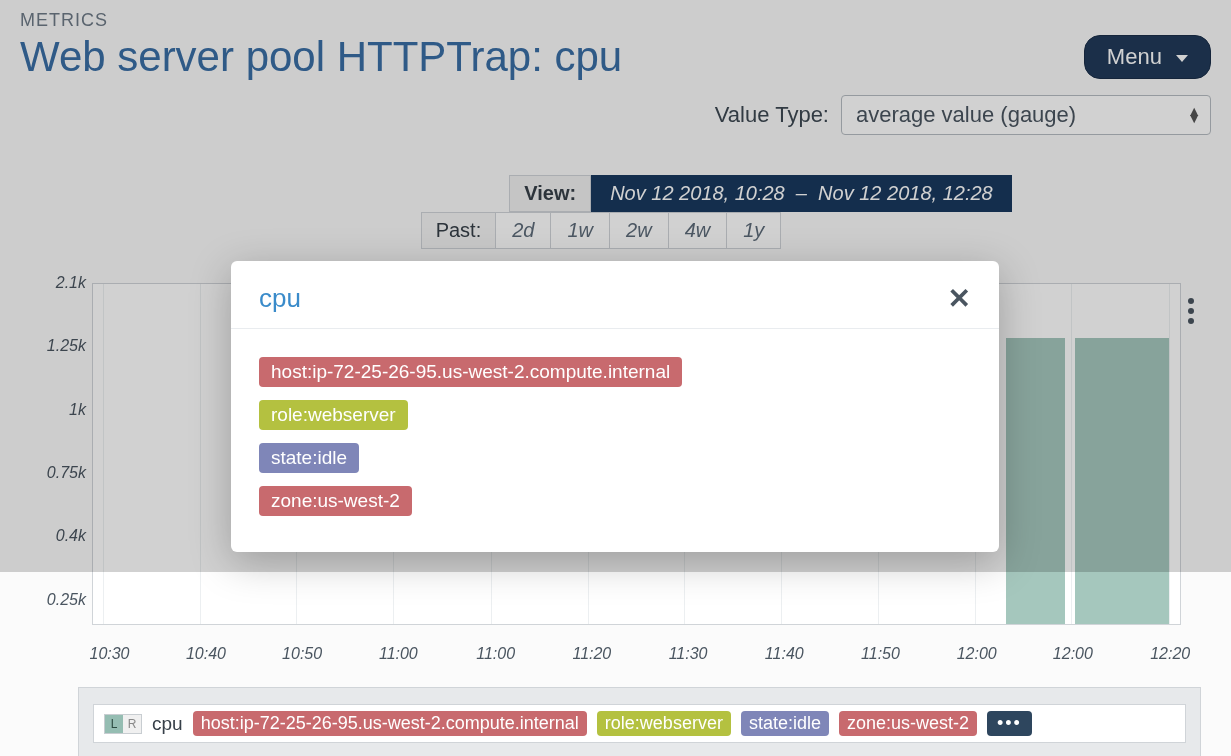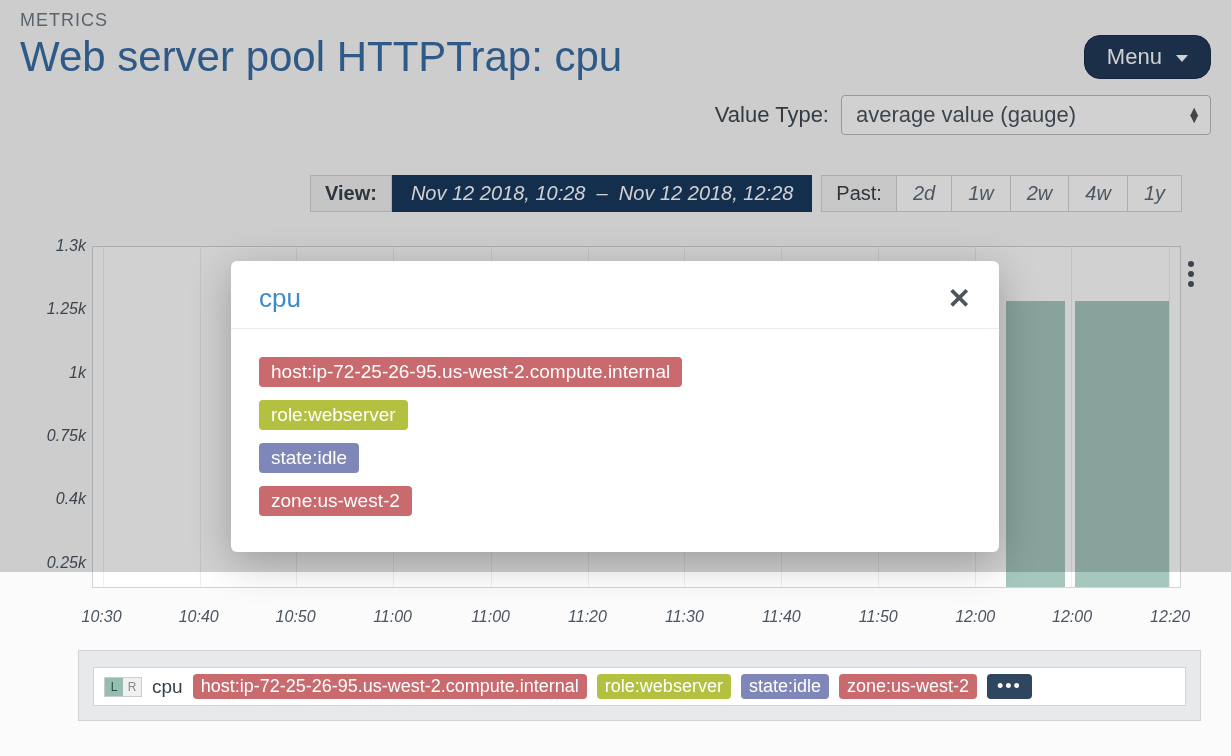--- a/index.html
+++ b/index.html
@@ -8,35 +8,35 @@
 .breadcrumb{color:#6e7a87;font-size:18px;letter-spacing:1px;}
 .title-row{display:flex;align-items:center;justify-content:space-between;margin-top:2px;}
 .page-title{color:#3a6ea5;font-size:42px;font-weight:400;margin:0;}
 .menu-btn{background:#213a5a;color:#fff;border:1px solid #1a2e48;border-radius:16px;font-size:22px;padding:8px 22px;cursor:pointer;}
 .menu-caret{display:inline-block;width:0;height:0;margin-left:8px;border-left:6px solid transparent;border-right:6px solid transparent;border-top:7px solid #fff;vertical-align:middle;}
 .value-row{display:flex;align-items:center;justify-content:flex-end;margin-top:14px;gap:12px;}
 .value-label{font-size:22px;color:#3d4852;}
 .select-wrap{position:relative;width:370px;}
 .select-box{width:100%;border:1px solid #b6bcc2;border-radius:4px;background:#fff;font-size:22px;color:#4a5560;padding:6px 30px 6px 14px;box-sizing:border-box;}
 .select-caret{position:absolute;right:10px;top:50%;transform:translateY(-50%);font-size:14px;color:#555;display:flex;flex-direction:column;line-height:7px;}
-.controls-row{display:flex;justify-content:space-between;align-items:center;margin-top:40px;}
+.controls-row{display:flex;justify-content:space-between;align-items:center;margin-top:40px;flex-direction:column;}
 .view-group{display:flex;align-items:stretch;margin-left:290px;}
 .view-label{background:#f1f1f1;color:#374049;font-weight:600;font-size:20px;border:1px solid #d0d4d8;padding:6px 14px;}
 .view-range{background:#19395f;color:#fff;font-style:italic;font-size:20px;padding:6px 18px;border:1px solid #19395f;}
 .past-group{display:flex;align-items:center;margin-right:29px;}
 .past-label{background:#f5f5f5;color:#374049;font-size:20px;border:1px solid #d0d4d8;padding:6px 14px;}
 .past-btn{background:#fff;color:#5d6b79;font-style:italic;font-size:20px;border:1px solid #d0d4d8;border-left:none;padding:6px 16px;cursor:pointer;}
 
 .chart-zone{position:relative;margin-top:34px;height:380px;display:flex;}
 .y-axis{width:72px;position:relative;}
 .y-tick{position:absolute;right:6px;font-size:16px;color:#4a5560;font-style:italic;transform:translateY(-50%);}
 .plot-outer{flex:1;position:relative;}
 .plot{position:absolute;left:0;right:30px;top:0;bottom:38px;border:1px solid #d0d4d8;background:#fff;}
 .vgrid{position:absolute;top:0;bottom:0;width:1px;background:#eceff1;}
-.x-axis{position:absolute;left:0;right:30px;bottom:0;height:30px;}
+.x-axis{position:absolute;left:8px;right:30px;bottom:0;height:30px;}
 .x-tick{position:absolute;bottom:0;font-size:16px;color:#4a5560;font-style:italic;transform:translateX(-50%);}
 .bar{position:absolute;bottom:0;background:#95bdb2;opacity:0.85;}
 .chart-menu{position:absolute;right:6px;top:8px;width:28px;height:40px;display:flex;flex-direction:column;align-items:center;justify-content:center;gap:4px;cursor:pointer;}
 .chart-menu span{width:6px;height:6px;border-radius:50%;background:#4a5560;}
 
 .legend-zone{margin-top:24px;background:#e7e9eb;border:1px solid #d0d4d8;padding:16px 14px 14px 14px;margin-left:58px;margin-right:10px;}
 .legend-row{background:#fff;border:1px solid #d0d4d8;padding:6px 10px;display:flex;align-items:center;gap:10px;flex-wrap:wrap;}
 .lr-box{display:flex;border:1px solid #c8cdd1;}
 .lr-box span{width:18px;height:18px;display:flex;align-items:center;justify-content:center;font-size:12px;}
 .lr-l{background:#95bdb2;color:#2b4a40;}
@@ -96,21 +96,21 @@
       <button class="past-btn">2d</button>
       <button class="past-btn">1w</button>
       <button class="past-btn">2w</button>
       <button class="past-btn">4w</button>
       <button class="past-btn">1y</button>
     </div>
   </div>
 
   <div class="chart-zone">
     <div class="y-axis">
-      <div class="y-tick" style="top:0%">1.3k</div>
+      <div class="y-tick" style="top:0%">2.1k</div>
       <div class="y-tick" style="top:16.6%">1.25k</div>
       <div class="y-tick" style="top:33.3%">1k</div>
       <div class="y-tick" style="top:50%">0.75k</div>
       <div class="y-tick" style="top:66.6%">0.4k</div>
       <div class="y-tick" style="top:83.3%">0.25k</div>
     </div>
     <div class="plot-outer">
       <div class="plot">
         <div class="vgrid" style="left:0.88%"></div>
         <div class="vgrid" style="left:9.8%"></div>

